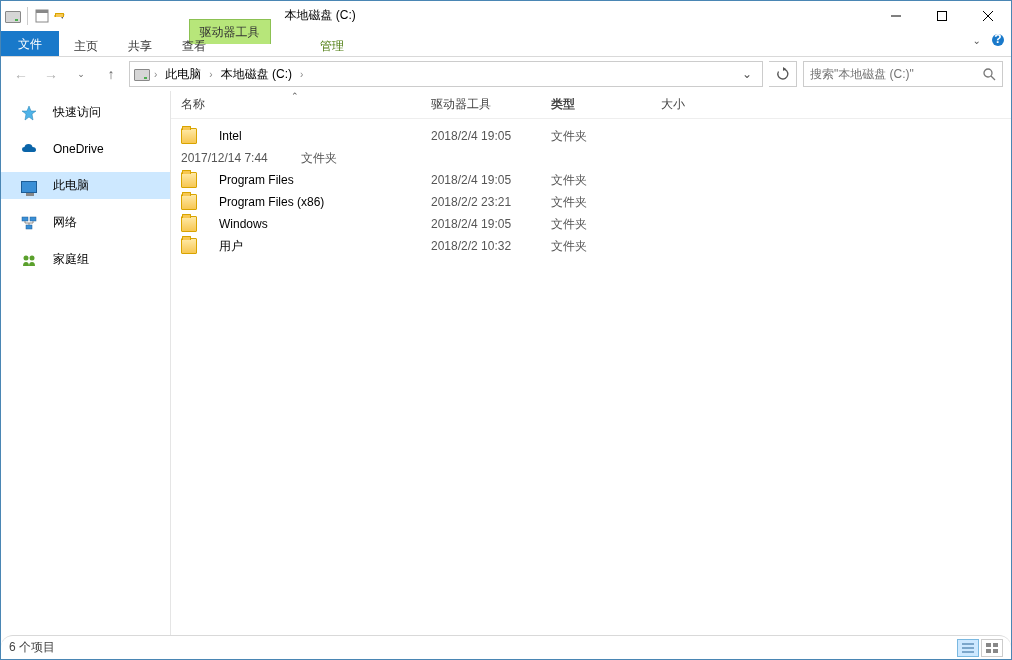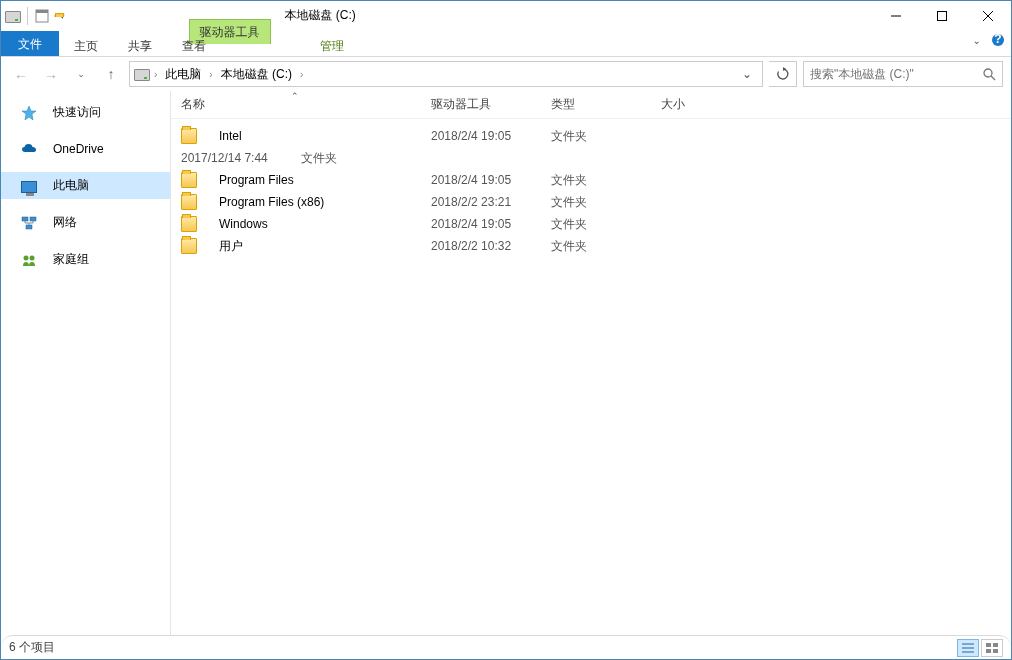--- a/index.html
+++ b/index.html
@@ -34,21 +34,21 @@
   
   .body { flex: 1; display: flex; min-height: 0; }
   .sidebar { width: 170px; border-right: 1px solid #e5e5e5; padding: 8px 0; }
   .side-item { display: flex; align-items: center; gap: 16px; padding: 5px 10px 5px 20px; }
   .side-item.selected { background: #cde8ff; }
   .side-gap { height: 10px; }
   .content { flex: 1; display: flex; flex-direction: column; }
   .cols { display: flex; height: 28px; align-items: center; border-bottom: 1px solid #eee; color: #444; padding-left: 10px; position: relative; }
   .col-name { width: 250px; padding-left: 0; }
   .col-date { width: 120px; }
-  .col-type { width: 110px; }
+  .col-type { width: 110px; font-weight: bold; }
   .col-size { width: 80px; }
   .sort-ind { position: absolute; left: 120px; top: 0; font-size: 9px; color: #555; }
   .rows { flex: 1; overflow: auto; padding-top: 6px; }
   .row { display: flex; align-items: center; height: 22px; padding-left: 10px; }
   .cell-name { width: 250px; display: flex; align-items: center; gap: 22px; }
   .cell-date { width: 120px; color: #555; }
   .cell-type { width: 110px; color: #555; }
   .cell-size { width: 80px; color: #555; text-align: right; }
   
   .status { height: 24px; border-top: 1px solid #d9d9d9; display: flex; align-items: center; padding: 0 8px; justify-content: space-between; color: #444; border-radius: 12px; }

